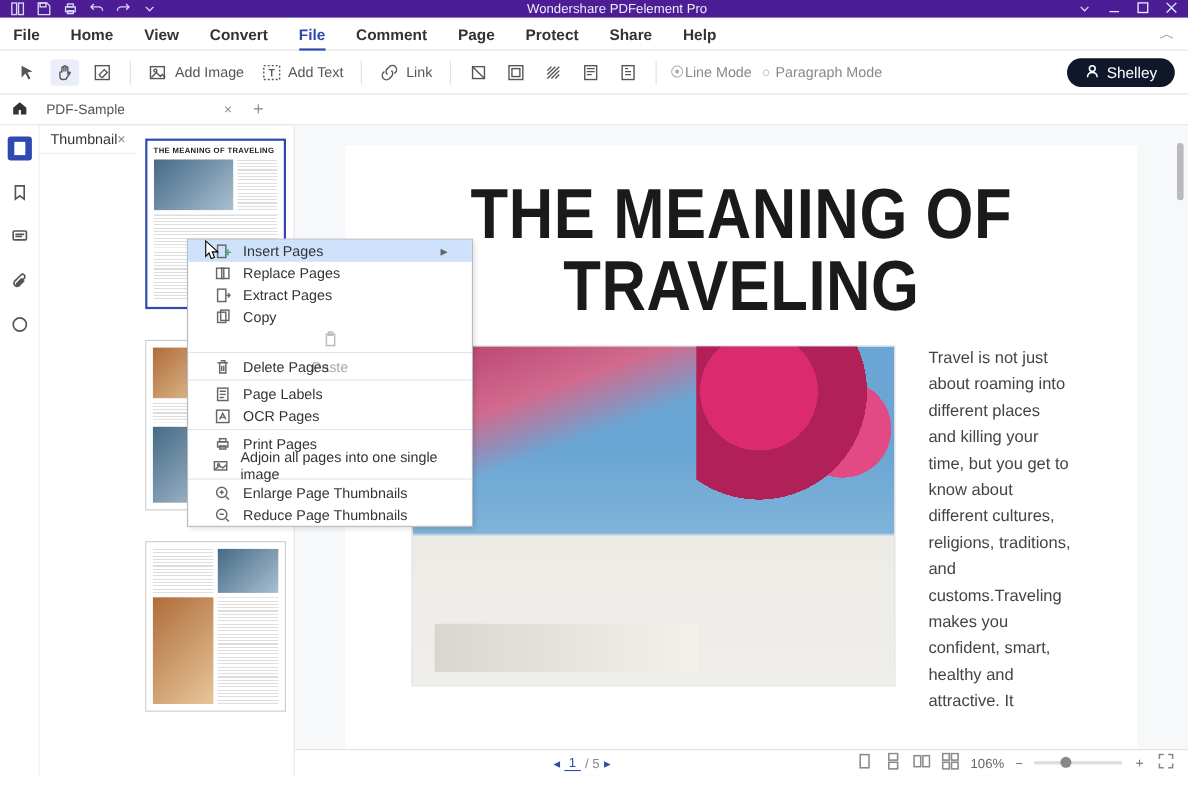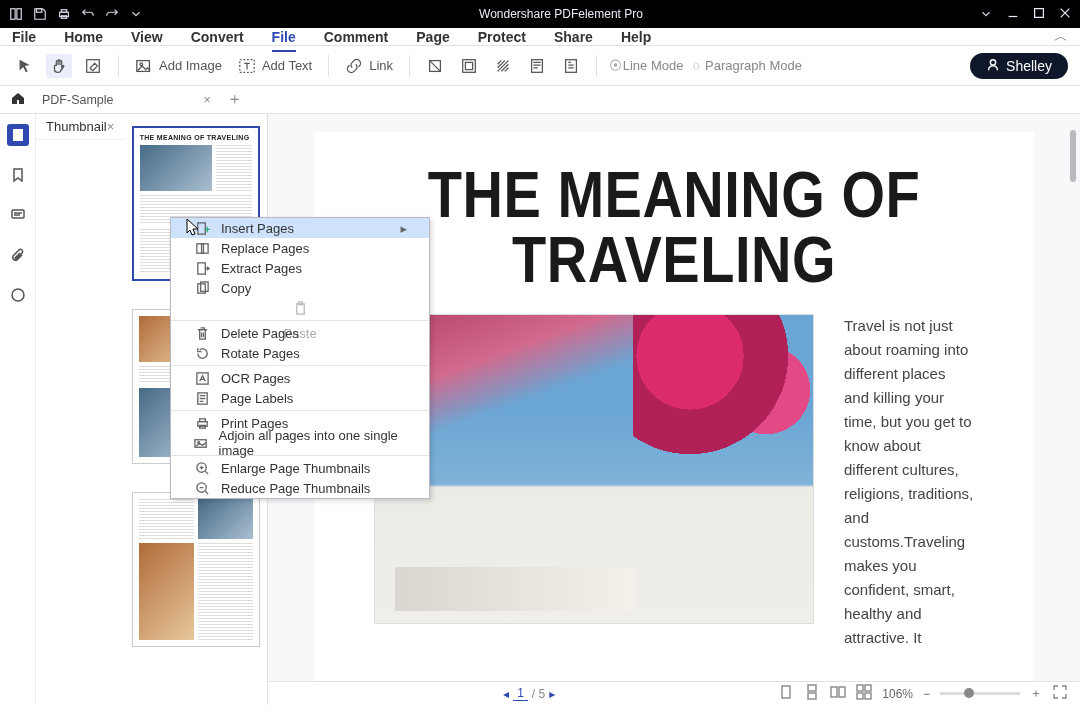--- a/index.html
+++ b/index.html
@@ -1,28 +1,28 @@
 <!DOCTYPE html>
 <html><head>
 <meta charset="utf-8">
 <style>
   * { box-sizing: border-box; margin: 0; padding: 0; font-family: -apple-system, "Segoe UI", Arial, sans-serif; }
   body { width: 1080px; height: 717px; overflow: hidden; background: #fff; font-size: 13px; color: #333; }
 
   
-  .title-bar { height: 28px; background: #000000; display: flex; align-items: center; color: #e8ecf9; font-size: 12px; }
+  .title-bar { height: 16px; background: #4c1d95; display: flex; align-items: center; color: #e8ecf9; font-size: 12px; }
   .title-bar .tb-left { display: flex; gap: 8px; padding-left: 8px; align-items: center; }
   .title-bar .tb-icon { width: 16px; height: 16px; display: flex; align-items: center; justify-content: center; opacity: .9; }
   .title-bar .tb-icon svg { width: 14px; height: 14px; fill:none; stroke:#e8ecf9; stroke-width:1.4; }
   .title-bar .tb-title { flex: 1; text-align: center; }
   .title-bar .tb-right { display: flex; gap: 12px; padding-right: 8px; align-items: center; }
   .tb-win svg { width: 14px; height: 14px; stroke:#e8ecf9; fill:none; stroke-width:1.4; }
 
   
-  .menu-bar { height: 18px; border-bottom: 1px solid #e2e2e2; display: flex; align-items: center; padding: 0 12px; gap: 28px; font-size: 14px; }
+  .menu-bar { height: 30px; border-bottom: 1px solid #e2e2e2; display: flex; align-items: center; padding: 0 12px; gap: 28px; font-size: 14px; }
   .menu-item { cursor: pointer; font-weight:600; color:#333; }
   .menu-item.active { color:#3049b1; position: relative; }
   .menu-item.active::after { content:""; position:absolute; left:0; right:0; bottom:-7px; height:2px; background:#3049b1; }
   .menu-expand { margin-left:auto; color:#888; }
 
   
   .toolbar { height: 40px; border-bottom: 1px solid #e2e2e2; display:flex; align-items:center; gap: 12px; padding: 0 12px; font-size: 13px; }
   .tool-group { display:flex; align-items:center; gap:8px; }
   .tool-divider { width:1px; height:22px; background:#e2e2e2; }
   .tool-btn { display:flex; align-items:center; gap:6px; padding:3px 4px; cursor:pointer; border-radius:3px; color:#555; }
@@ -466,46 +466,38 @@
       <div class="cm-sep"></div>
       <div class="cm-item">
         <span class="cm-icon">
           <svg viewBox="0 0 16 16">
             <path d="M3 4h10M5 4v10h6V4M6 2h4v2"></path>
             <path d="M7 7v5M9 7v5"></path>
           </svg>
         </span>
         <span>Delete Pages</span>
       </div>
-      <div class="cm-item">
-        <span class="cm-icon">
-          <svg viewBox="0 0 16 16">
-            <path d="M3 8a5 5 0 1 0 2-4M3 2v4h4"></path>
-          </svg>
-        </span>
-        <span>Rotate Pages</span>
-      </div>
       <div class="cm-sep"></div>
+      <div class="cm-item">
+        <span class="cm-icon">
+          <svg viewBox="0 0 16 16">
+            <rect x="3" y="2" width="10" height="12"></rect>
+            <path d="M5 5h6M5 8h6M5 11h4"></path>
+          </svg>
+        </span>
+        <span>Page Labels</span>
+      </div>
       <div class="cm-item">
         <span class="cm-icon">
           <svg viewBox="0 0 16 16">
             <rect x="2" y="2" width="12" height="12"></rect>
             <path d="M5 11l3-6 3 6M6 9h4"></path>
           </svg>
         </span>
         <span>OCR Pages</span>
-      </div>
-      <div class="cm-item">
-        <span class="cm-icon">
-          <svg viewBox="0 0 16 16">
-            <rect x="3" y="2" width="10" height="12"></rect>
-            <path d="M5 5h6M5 8h6M5 11h4"></path>
-          </svg>
-        </span>
-        <span>Page Labels</span>
       </div>
       <div class="cm-sep"></div>
       <div class="cm-item">
         <span class="cm-icon">
           <svg viewBox="0 0 16 16">
             <rect x="3" y="6" width="10" height="5"></rect>
             <rect x="5" y="3" width="6" height="3"></rect>
             <rect x="5" y="10" width="6" height="3"></rect>
           </svg>
         </span>

